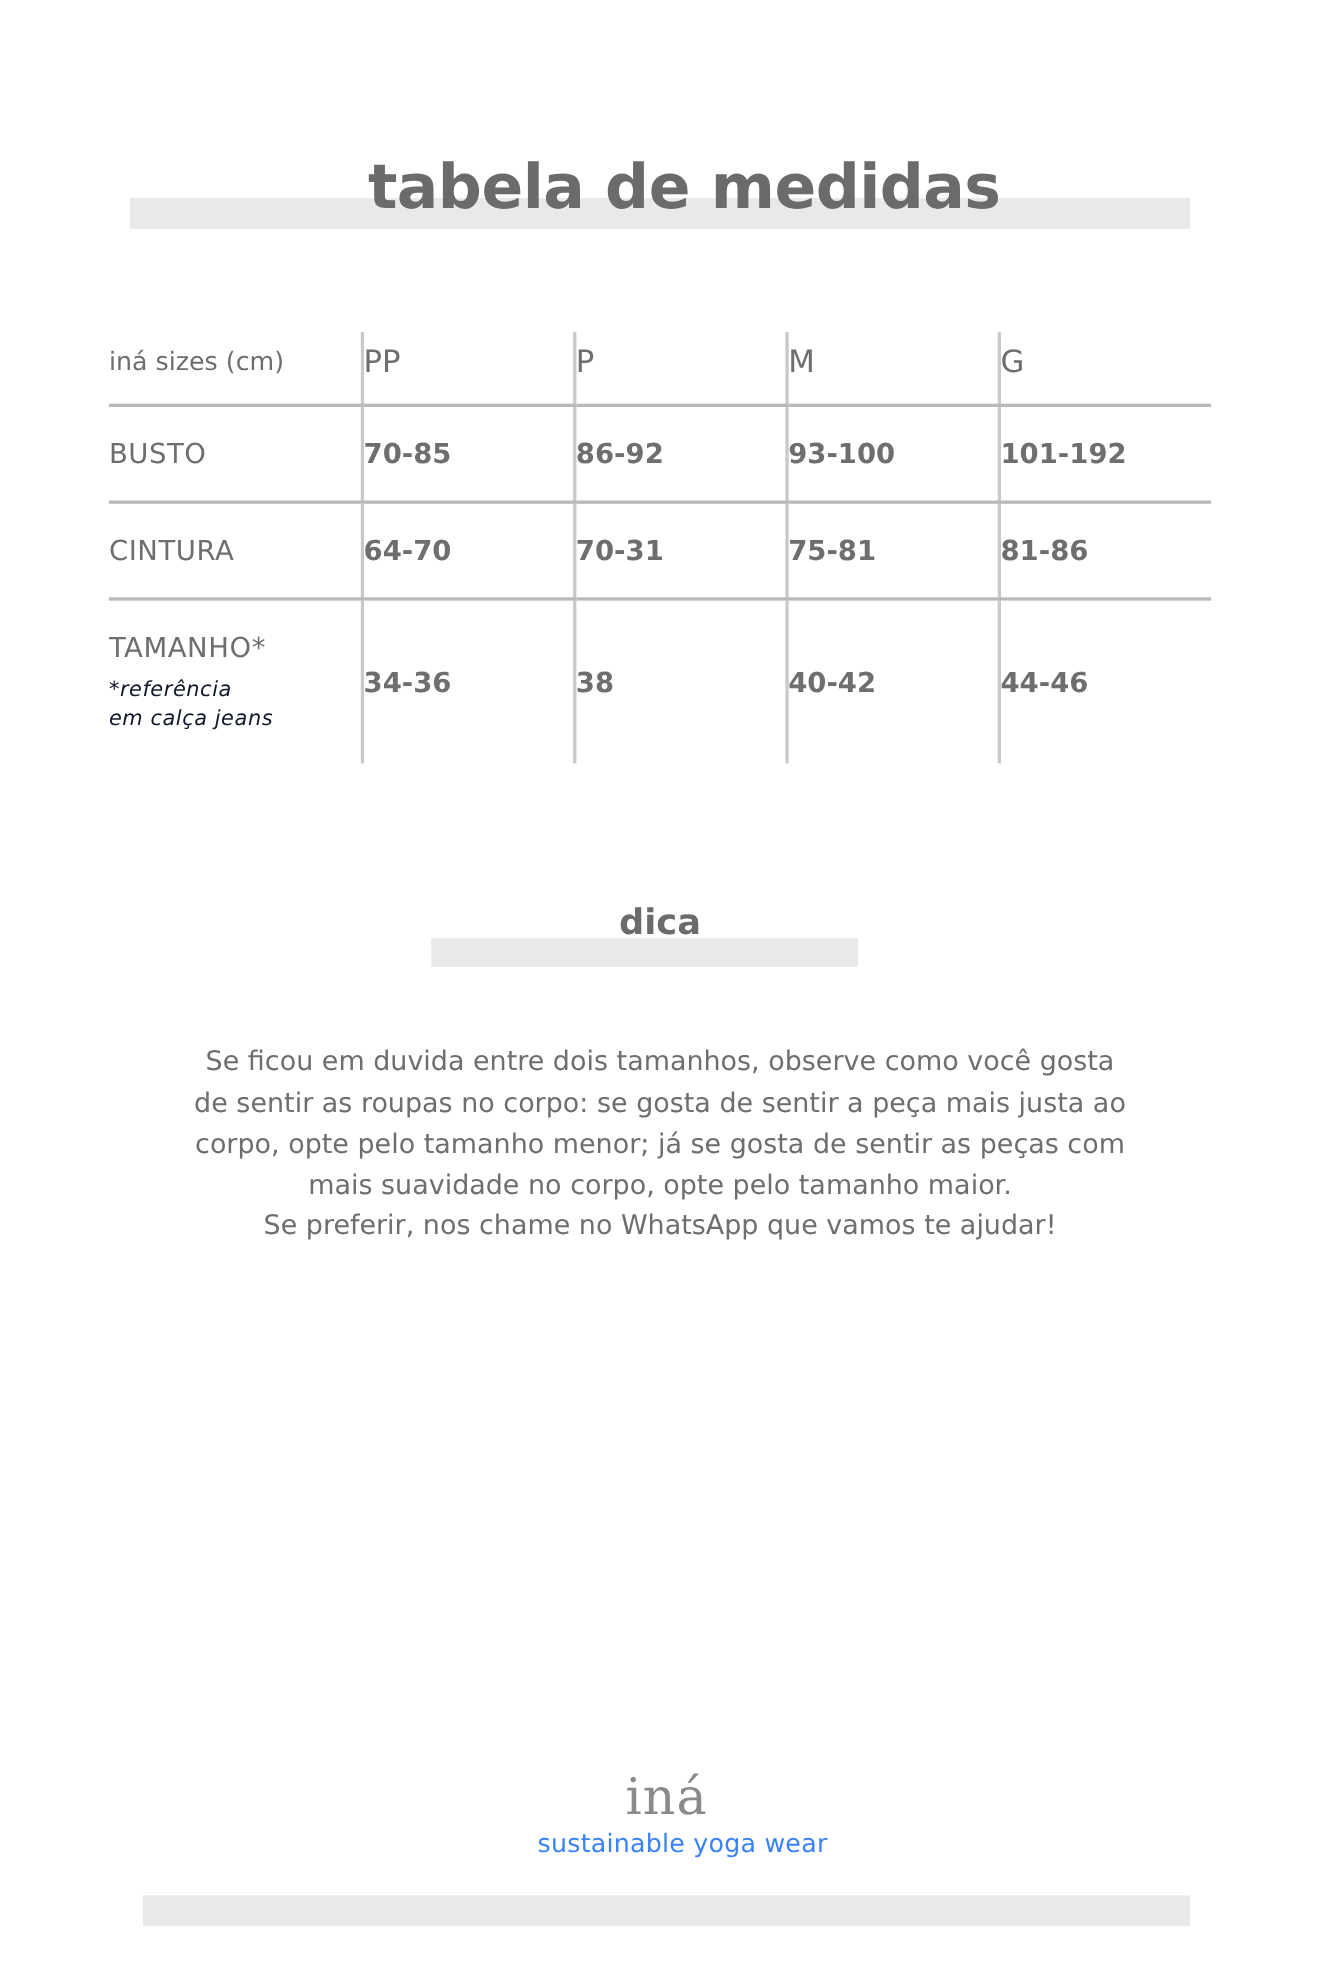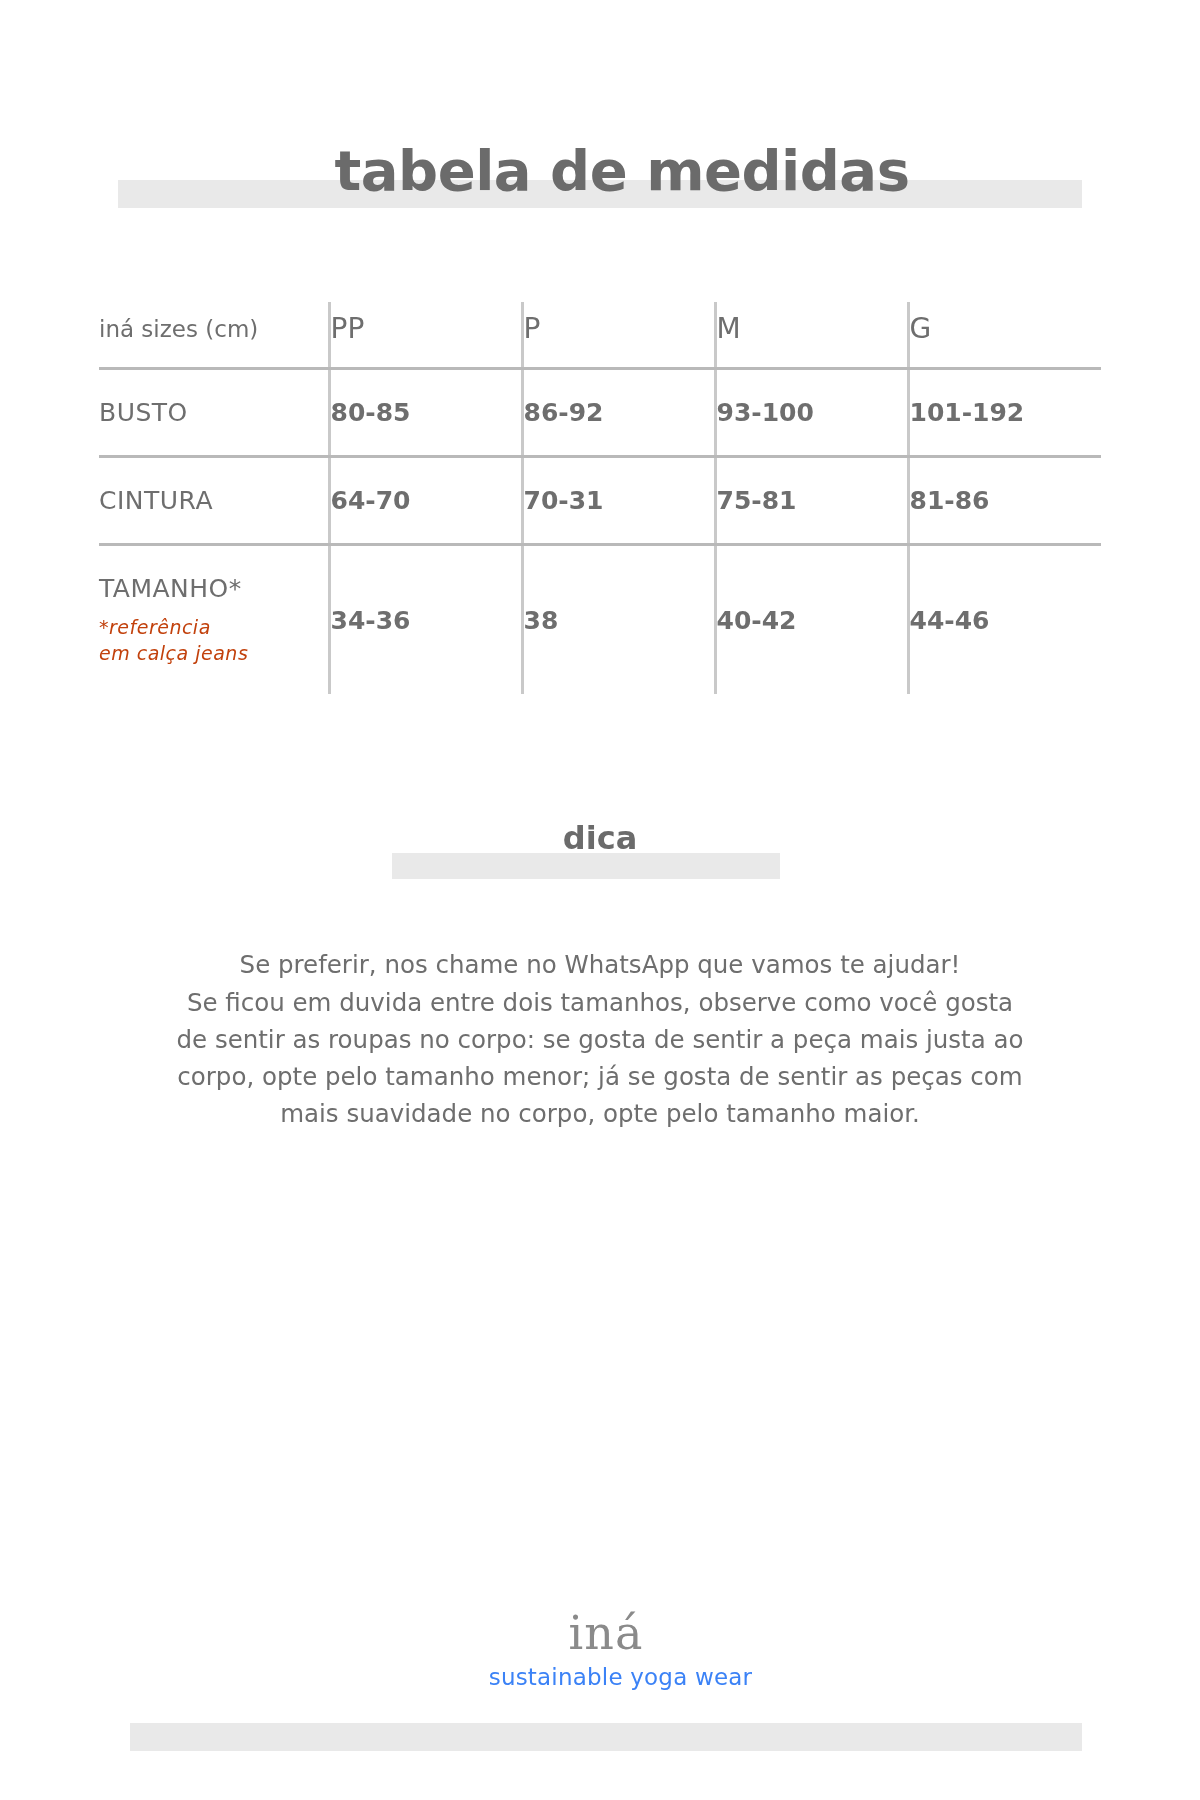--- a/index.html
+++ b/index.html
@@ -110,21 +110,21 @@
     font-weight: bold;
     color: #6e6e6e;
   }
   .note {
     display: block;
     font-size: 19px;
     font-style: italic;
     font-weight: normal;
     line-height: 1.35;
     margin-top: 12px;
-    color: #c2410c;
+    color: #0f172a;
   }
 
   
   .dica-wrap {
     position: relative;
     margin-top: 128px;
     height: 66px;
   }
   .dica-bar {
     position: absolute;
@@ -214,21 +214,21 @@
           <th class="head-label vsep">iná sizes (cm)</th>
           <th class="head-size vsep">PP</th>
           <th class="head-size vsep">P</th>
           <th class="head-size vsep">M</th>
           <th class="head-size">G</th>
         </tr>
       </thead>
       <tbody>
         <tr class="data-row">
           <td class="row-label vsep">BUSTO</td>
-          <td class="cell-val vsep">80-85</td>
+          <td class="cell-val vsep">70-85</td>
           <td class="cell-val vsep">86-92</td>
           <td class="cell-val vsep">93-100</td>
           <td class="cell-val">101-192</td>
         </tr>
         <tr class="data-row">
           <td class="row-label vsep">CINTURA</td>
           <td class="cell-val vsep">64-70</td>
           <td class="cell-val vsep">70-31</td>
           <td class="cell-val vsep">75-81</td>
           <td class="cell-val">81-86</td>
@@ -246,22 +246,22 @@
       </tbody>
     </table>
   </div>
 
   <div class="dica-wrap">
     <div class="dica-bar"></div>
     <div class="dica-text">dica</div>
   </div>
 
   <div class="tip">
+    <p>Se ficou em duvida entre dois tamanhos, observe como você gosta de sentir as roupas no corpo: se gosta de sentir a peça mais justa ao corpo, opte pelo tamanho menor; já se gosta de sentir as peças com mais suavidade no corpo, opte pelo tamanho maior.</p>
     <p>Se preferir, nos chame no WhatsApp que vamos te ajudar!</p>
-    <p>Se ficou em duvida entre dois tamanhos, observe como você gosta de sentir as roupas no corpo: se gosta de sentir a peça mais justa ao corpo, opte pelo tamanho menor; já se gosta de sentir as peças com mais suavidade no corpo, opte pelo tamanho maior.</p>
   </div>
 
   <div class="footer">
     <div class="footer-bar"></div>
     <div class="brand">iná</div>
     <div class="tagline">sustainable yoga wear</div>
   </div>
 
 </div>
 

